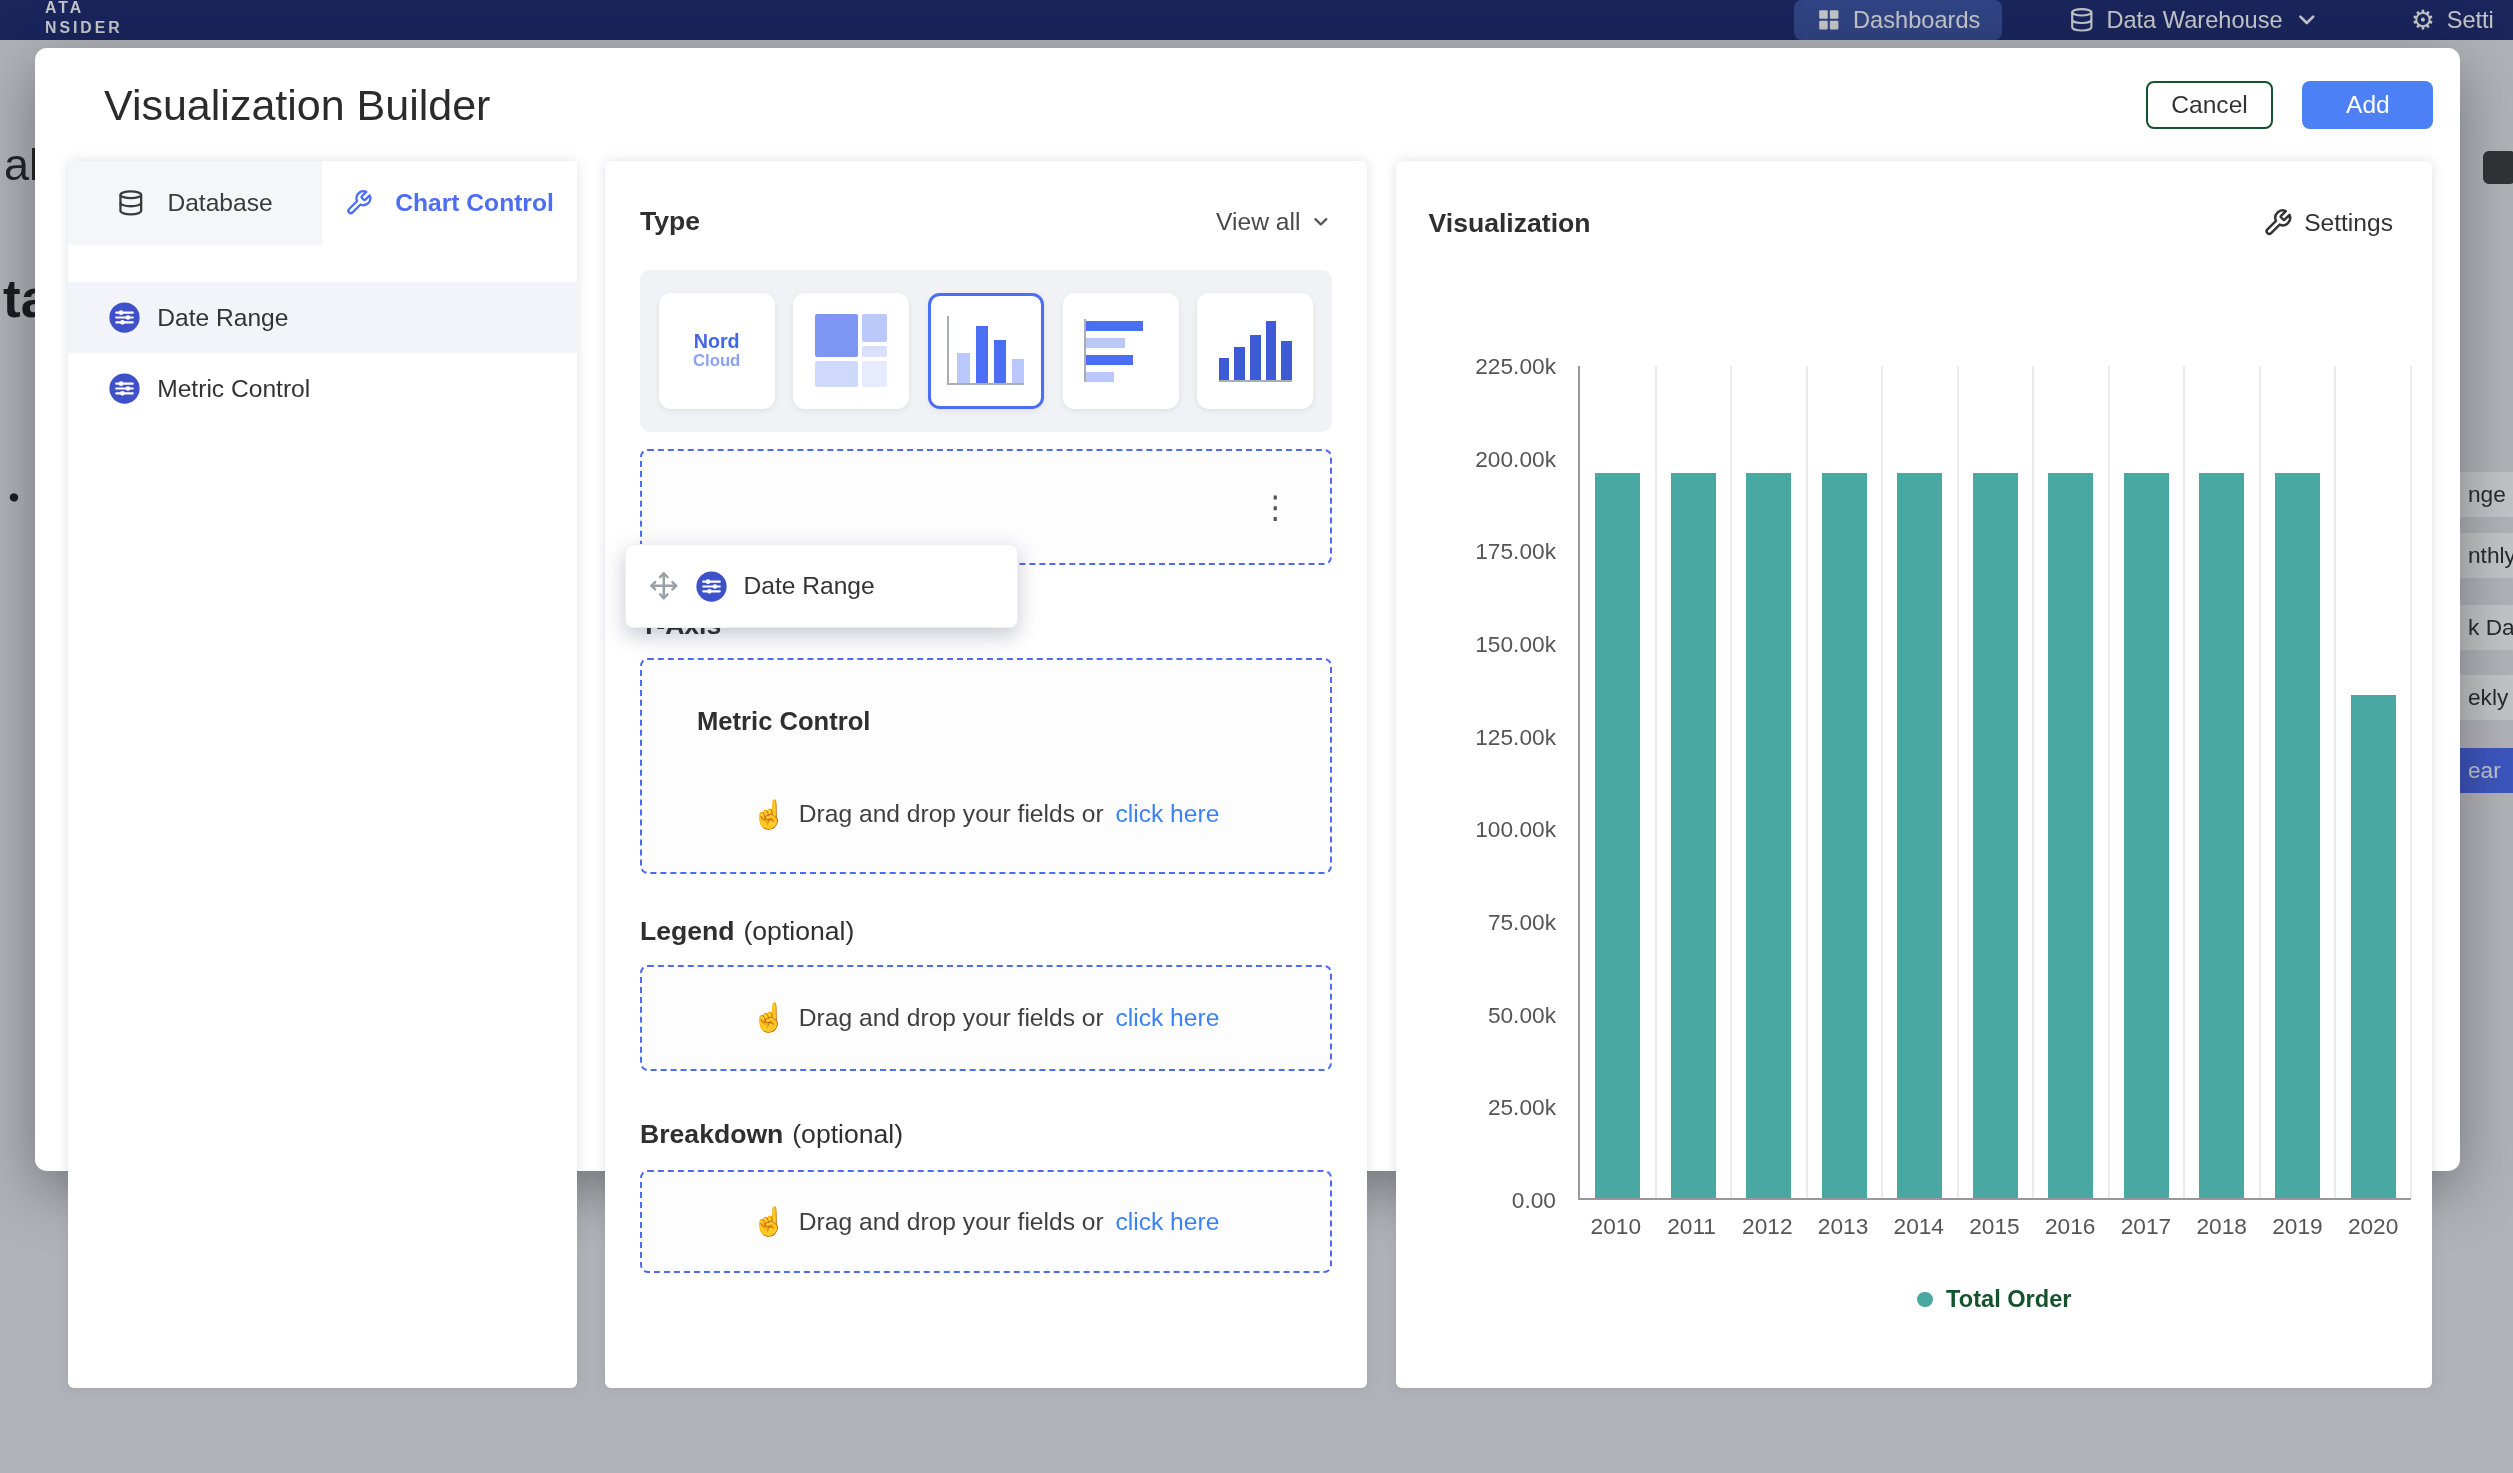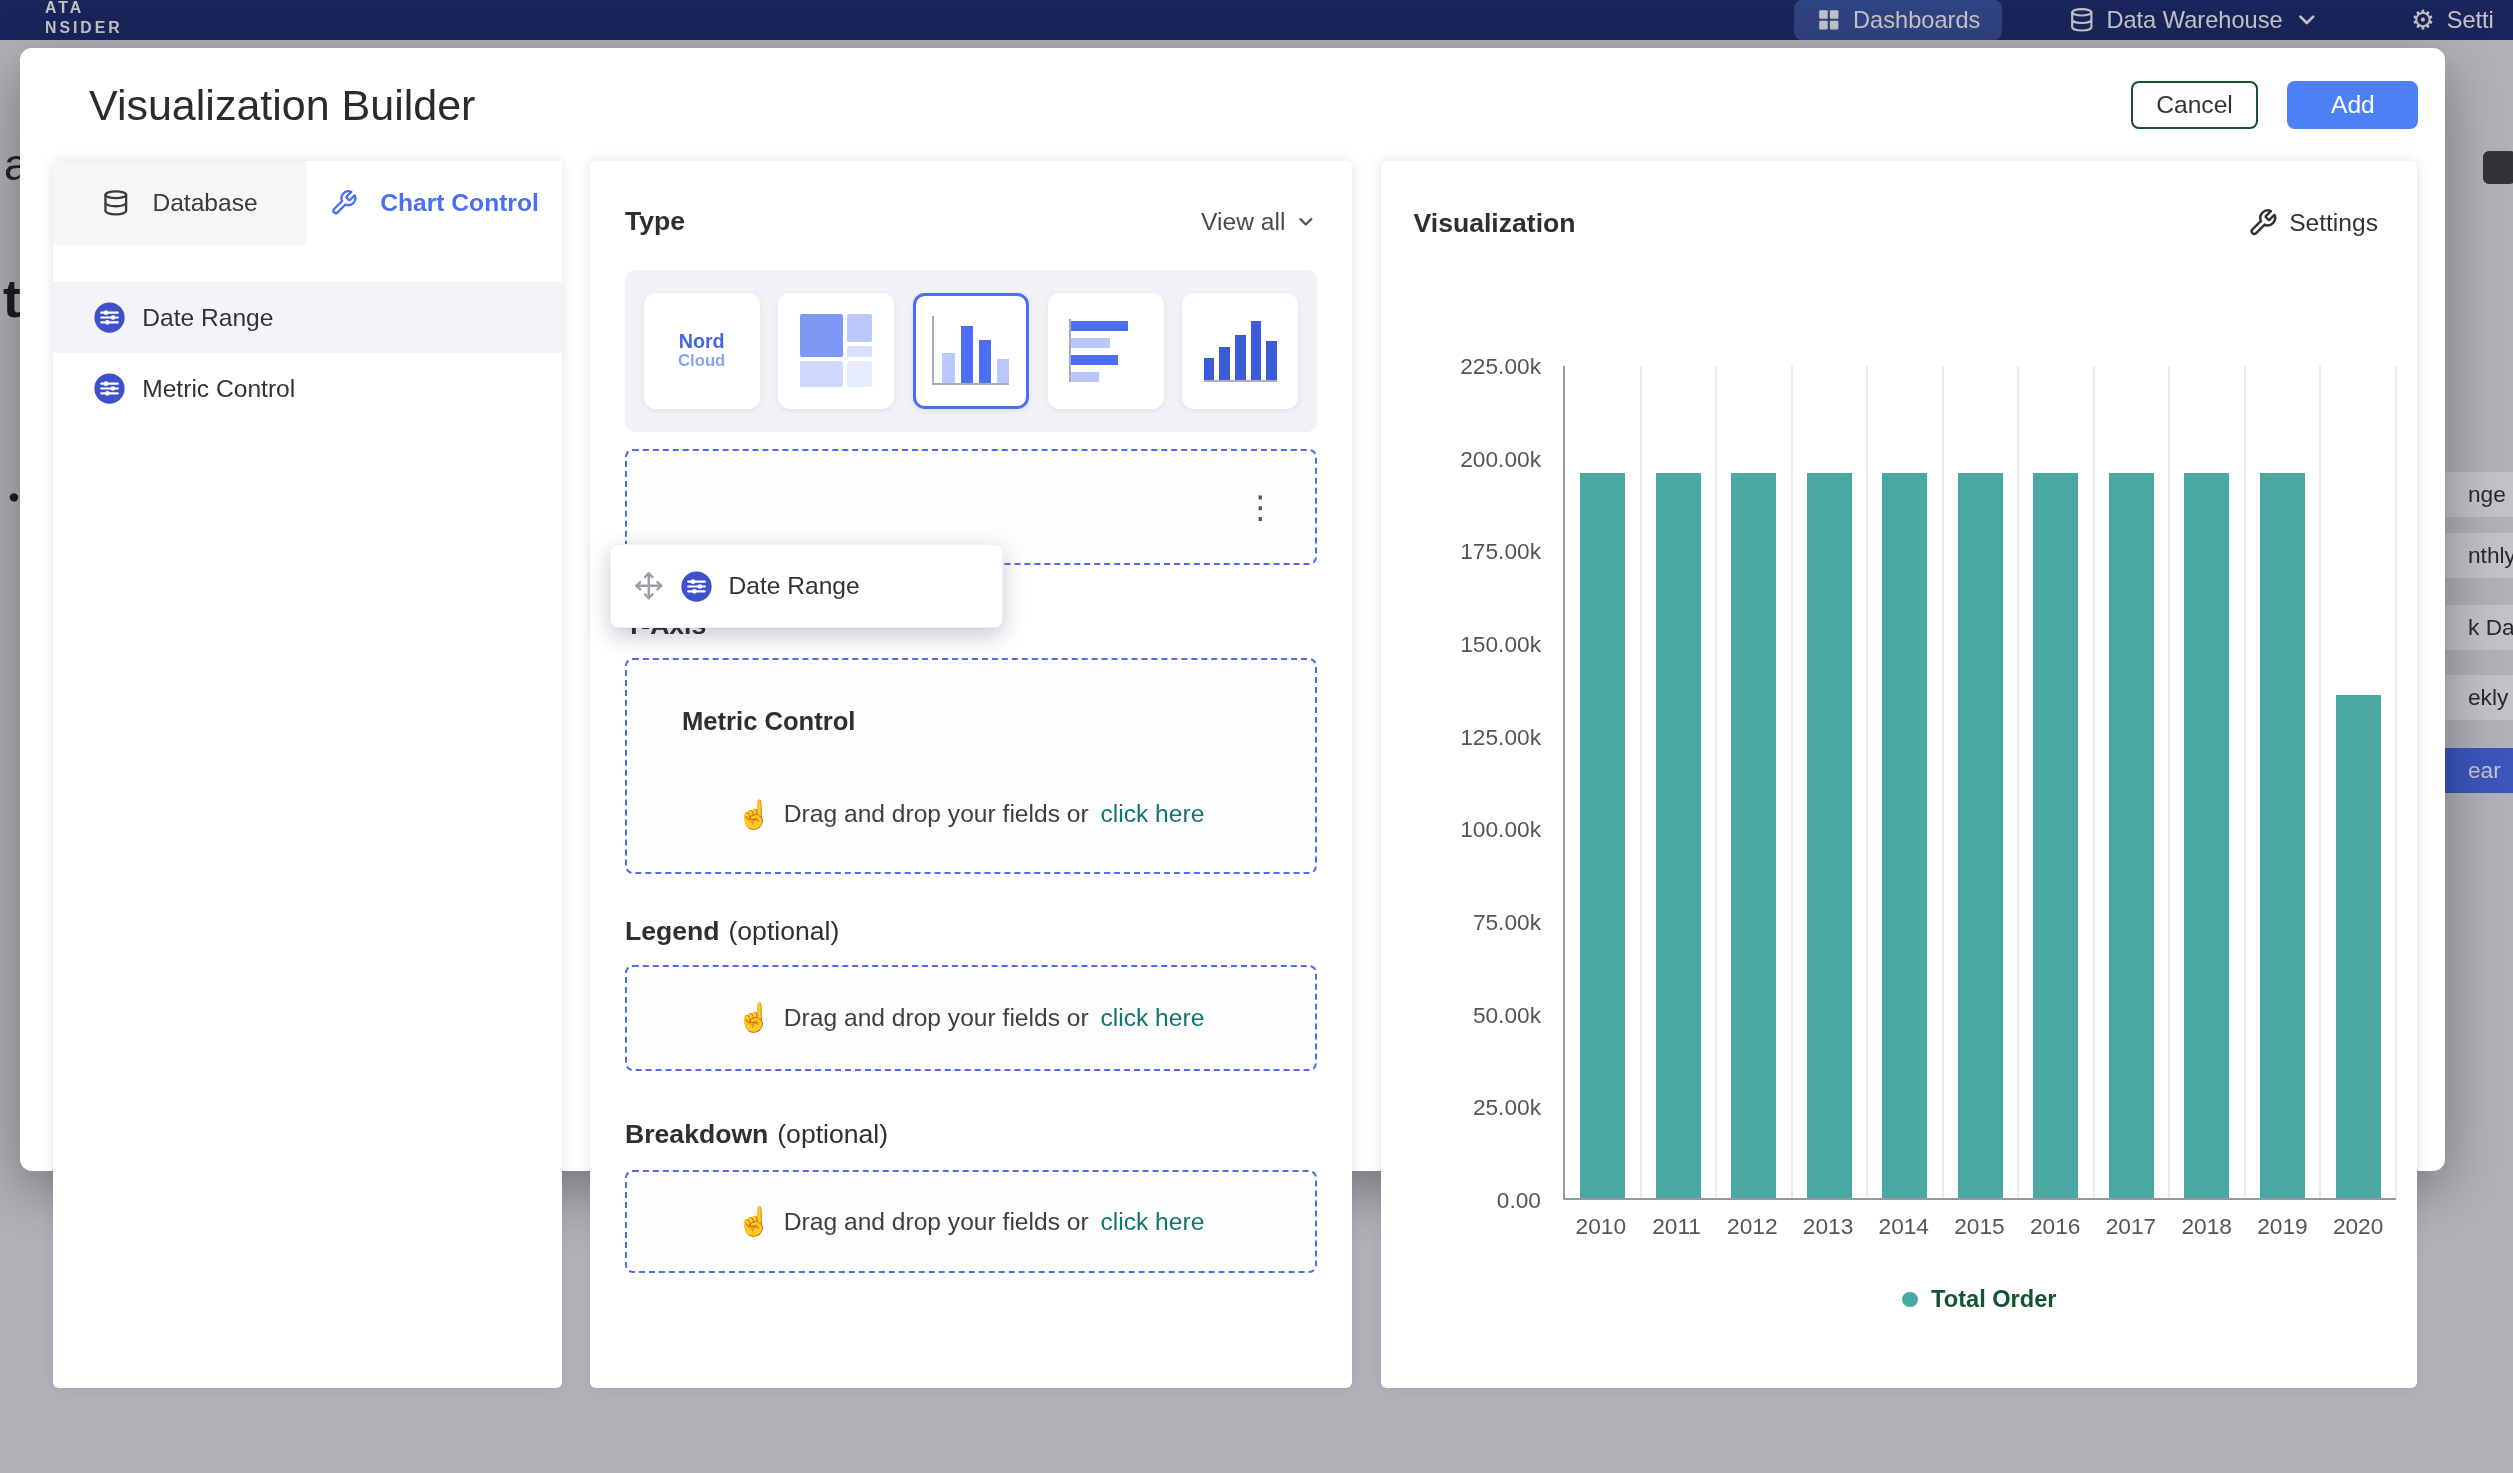--- a/index.html
+++ b/index.html
@@ -26,21 +26,21 @@
   .frag-bullet { position: absolute; left: 7.9px; top: 485px; font-size: 19.7px; color: #222; z-index: 1; }
   .frag-save { position: absolute; left: 2483px; top: 151px; width: 33px; height: 33px; background: #3f3f3f; border-radius: 5.9px; z-index: 1; }
 
   .bg-right-item { position: absolute; left: 2415px; width: 158px; height: 45px; background: #fff; border-radius: 7.9px;
     display: flex; align-items: center; padding-left: 53px; font-size: 22.7px; color: #333; z-index: 1; }
   .bg-right-item.sel { background: #4c6ef5; color: #fff; }
 
   .overlay { position: absolute; inset: 0; background: rgba(12,14,26,0.25); z-index: 2; }
 
   
-  .modal { position: absolute; left: 20px; top: 48px; width: 2425px; height: 1123px; background: #fff; border-radius: 11.8px;
+  .modal { position: absolute; left: 35px; top: 48px; width: 2425px; height: 1123px; background: #fff; border-radius: 11.8px;
     box-shadow: 0 17.7px 59px rgba(0,0,0,0.35); z-index: 3; }
   .modal-title { position: absolute; left: 69px; top: 32.5px; font-size: 43px; font-weight: 500; color: #2b2b2b; }
   .btn { position: absolute; top: 32.5px; height: 48px; border-radius: 7.9px; font-size: 24.6px; display: flex; align-items: center; justify-content: center; cursor: pointer; }
   .btn-cancel { right: 187px; width: 127px; background: #fff; border: 2px solid #14532d; color: #333; }
   .btn-add { right: 26.6px; width: 131px; background: #4e80f5; border: none; color: #fff; }
 
   .panel { position: absolute; top: 113px; height: 1227px; background: #fff; border-radius: 5.9px;
     box-shadow: 0 0 11.8px rgba(110,115,135,0.22); }
   .panel-left { left: 32.5px; width: 509px; }
   .panel-mid { left: 570px; width: 762px; }
@@ -92,21 +92,21 @@
   .dz { margin: 0 35px; border: 2px dashed #4f6bf2; border-radius: 7.9px; background: #fdfdfe; position: relative; }
   .dz-x { margin-top: 17.7px; height: 116px; }
   .dz-y { margin-top: 15.8px; height: 216px; }
   .dz-legend { margin-top: 16.7px; height: 106px; display: flex; align-items: center; justify-content: center; }
   .dz-break { margin-top: 19.7px; height: 103px; display: flex; align-items: center; justify-content: center; }
 
   .kebab { position: absolute; right: 39px; top: 50%; transform: translateY(-50%); font-size: 31.5px; color: #555; cursor: pointer; }
   .dz-title { position: absolute; left: 55px; top: 47px; font-size: 25.6px; font-weight: 700; color: #2f2f2f; }
   .drop-row { display: flex; align-items: center; justify-content: center; gap: 11.8px; font-size: 24.6px; color: #3f3f3f; }
   .drop-row .hand { font-size: 27.6px; color: #8a8a8a; }
-  .drop-row .link { color: #0f766e; cursor: pointer; }
+  .drop-row .link { color: #3b82f6; cursor: pointer; }
   .drop-abs { position: absolute; left: 0; right: 0; top: 138px; }
 
   .drag-chip { position: absolute; left: 19.7px; top: 383px; width: 393px; height: 84px; background: #fff; border: 1px solid #f0f0f2;
     border-radius: 7.9px; box-shadow: 0 7.9px 21.7px rgba(40,45,80,0.25); display: flex; align-items: center; gap: 15.8px; padding-left: 23.6px;
     font-size: 24.6px; color: #333; z-index: 4; cursor: grab; }
   .drag-chip svg.mv { width: 29.6px; height: 29.6px; }
 
   
   .vp-title { position: absolute; left: 32.5px; top: 47px; font-size: 26.6px; font-weight: 700; color: #2f2f2f; }
   .vp-settings { position: absolute; right: 39px; top: 47px; display: flex; align-items: center; gap: 11.8px; font-size: 24.6px; color: #333; cursor: pointer; }

